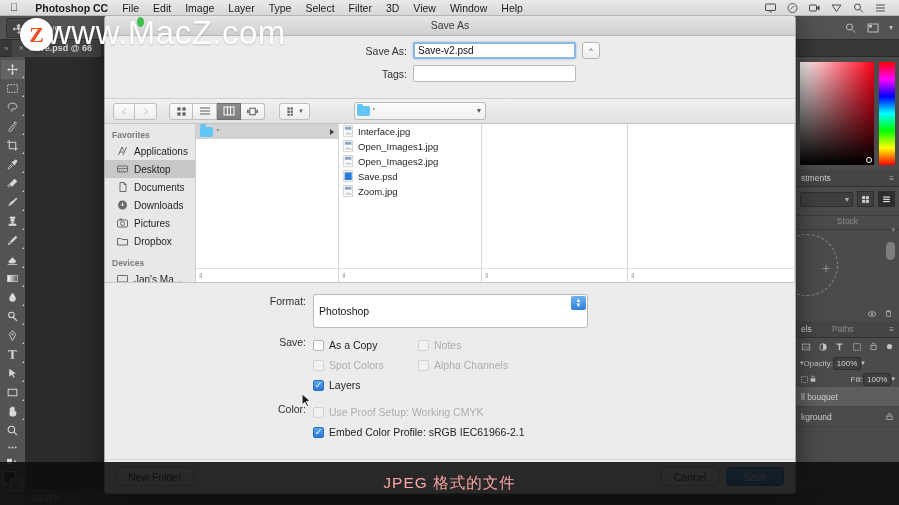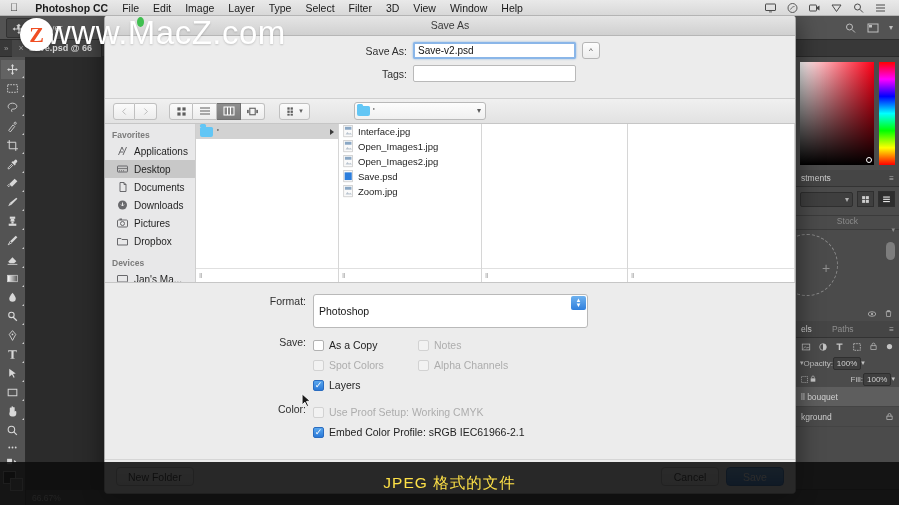--- a/index.html
+++ b/index.html
@@ -279,21 +279,21 @@
     font-size: 22px; font-weight: bold; color: #f04e23;
     font-family: "Liberation Serif", serif; box-shadow: 0 1px 3px rgba(0,0,0,.3);
   }
   .wm-dot { position: absolute; width: 7px; height: 10px; background: #3fbf4f;
             border-radius: 50% 50% 50% 50%; left: 137px; top: 17px; z-index: 72; }
   .subtitle-band {
     position: absolute; left: 0; bottom: 0; width: 899px; height: 43px;
     background: rgba(12,12,12,.88); z-index: 80;
     display: flex; align-items: center; justify-content: center;
   }
-  .subtitle-text { color: #fde047; font-size: 15.5px; letter-spacing: 1px;
+  .subtitle-text { color: #fca5a5; font-size: 15.5px; letter-spacing: 1px;
                    font-family: "Liberation Sans", sans-serif; }
   .cursor {
     position: absolute; left: 301px; top: 393px; z-index: 75; width: 11px; height: 15px;
   }
 </style>
 </head>
 <body>
 
 <div id="root">
 

